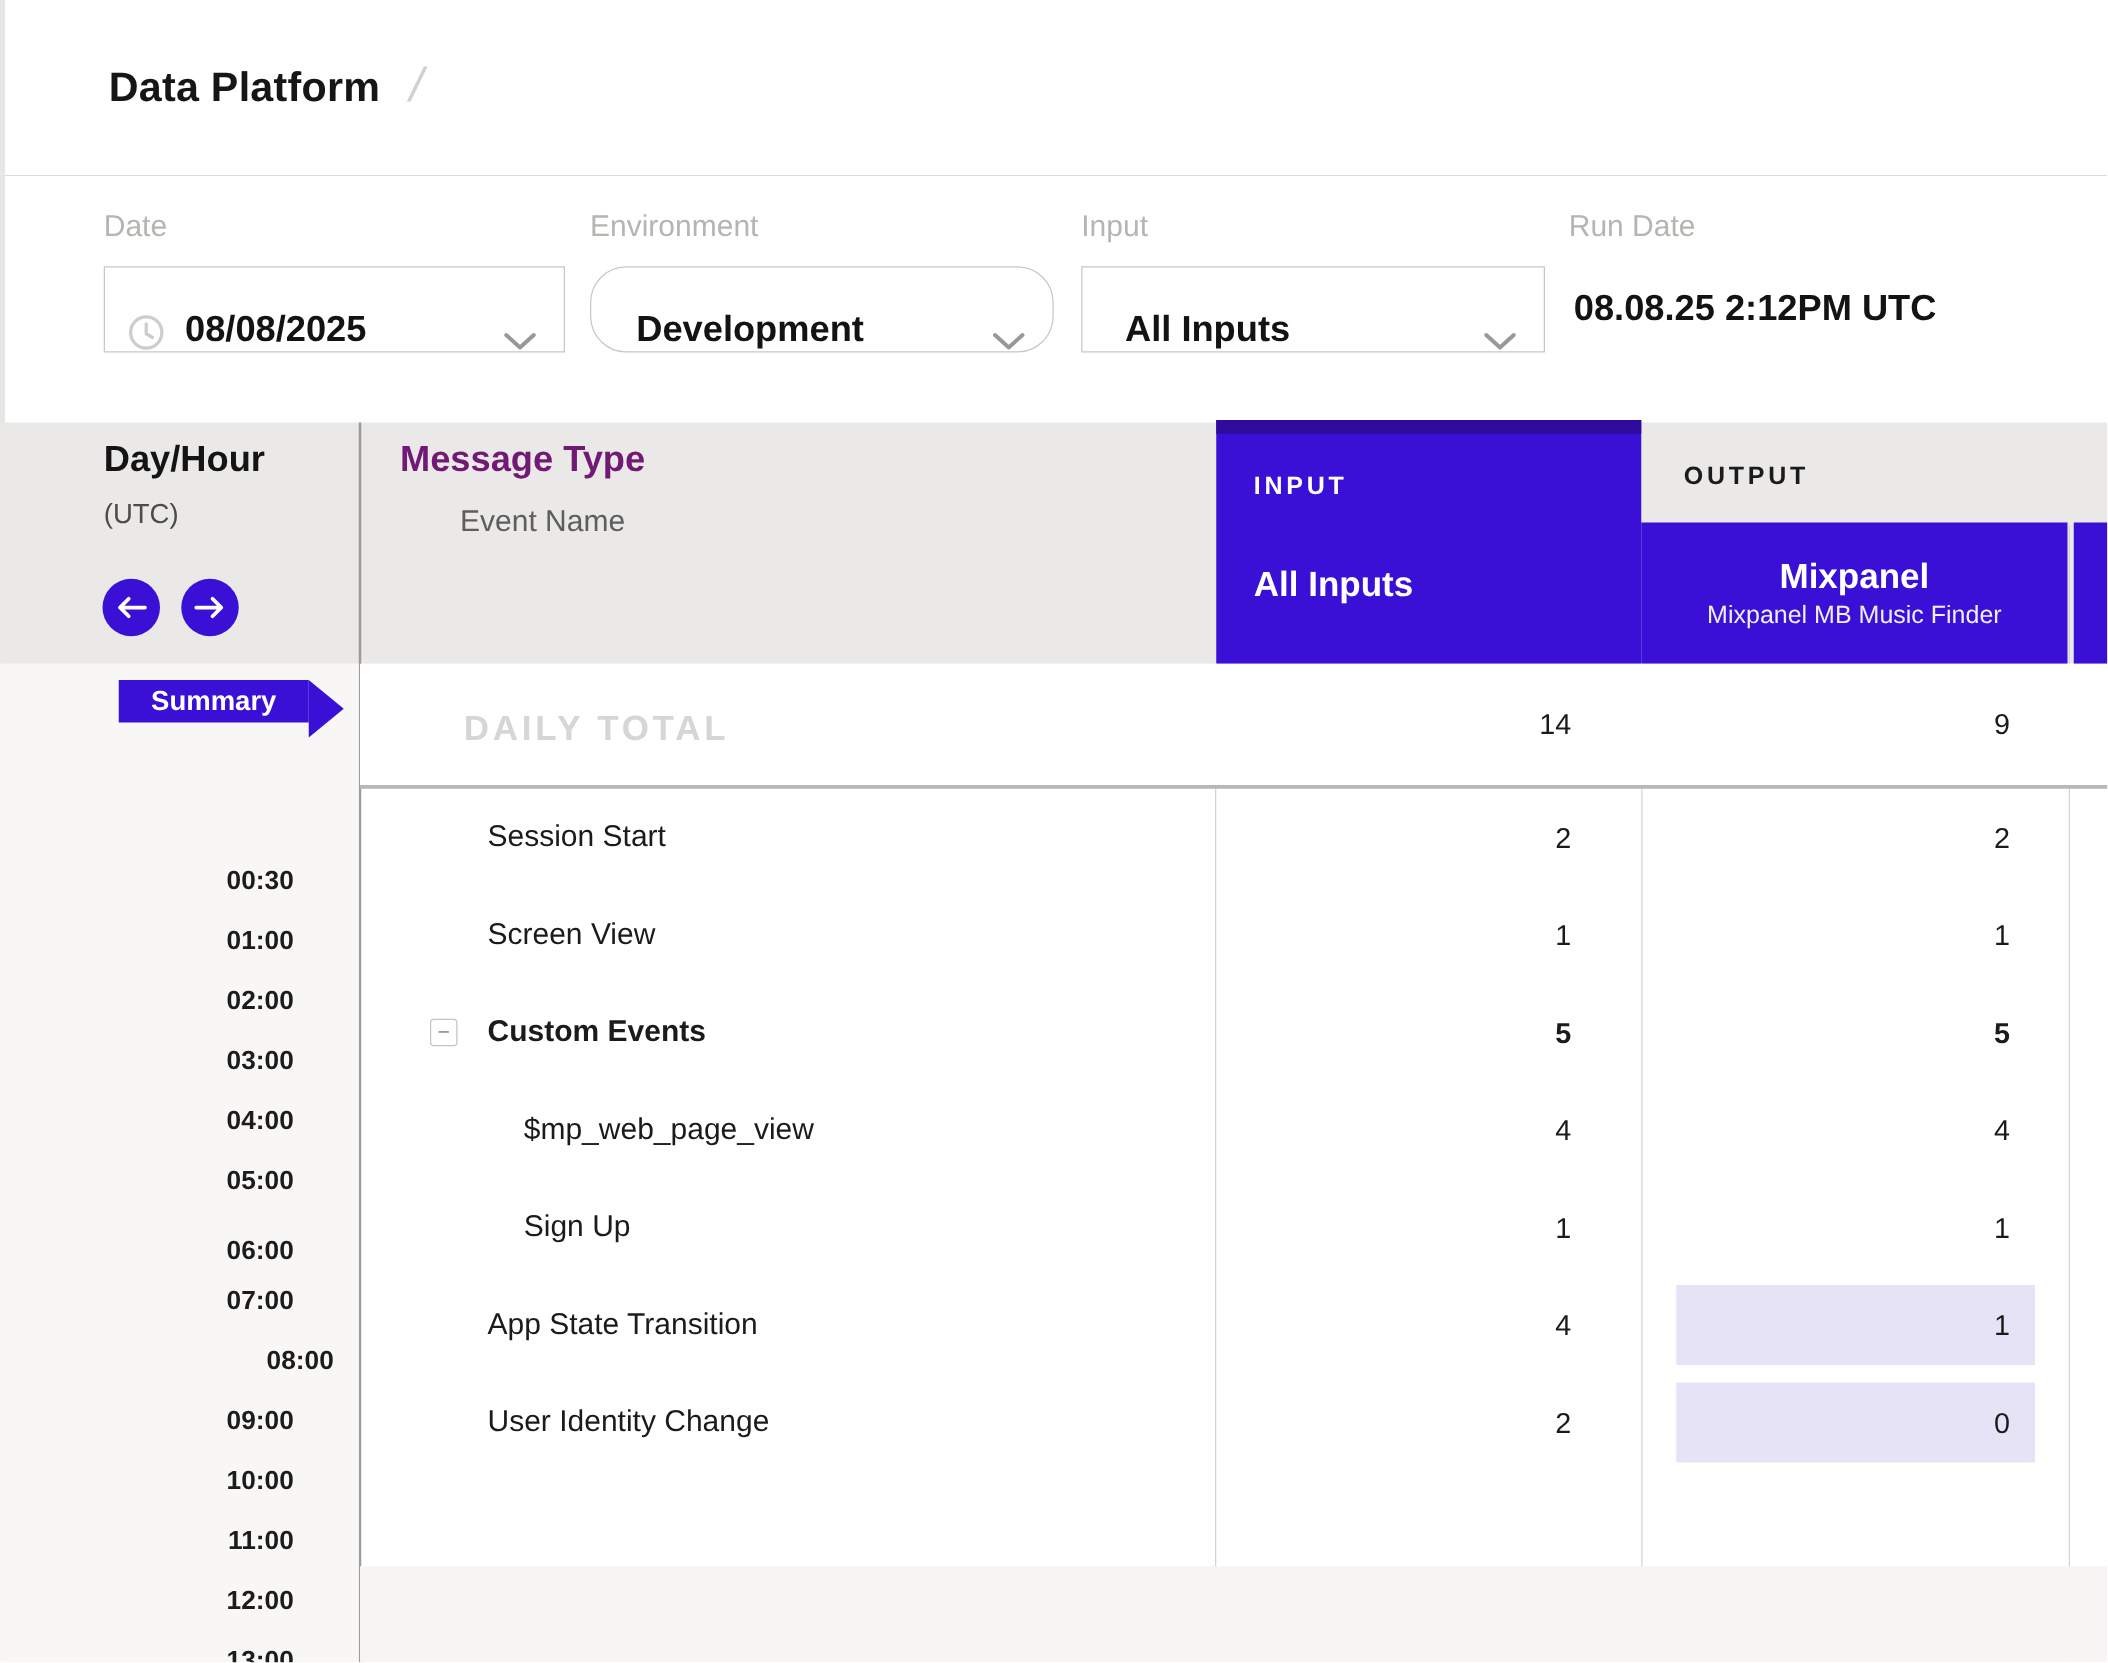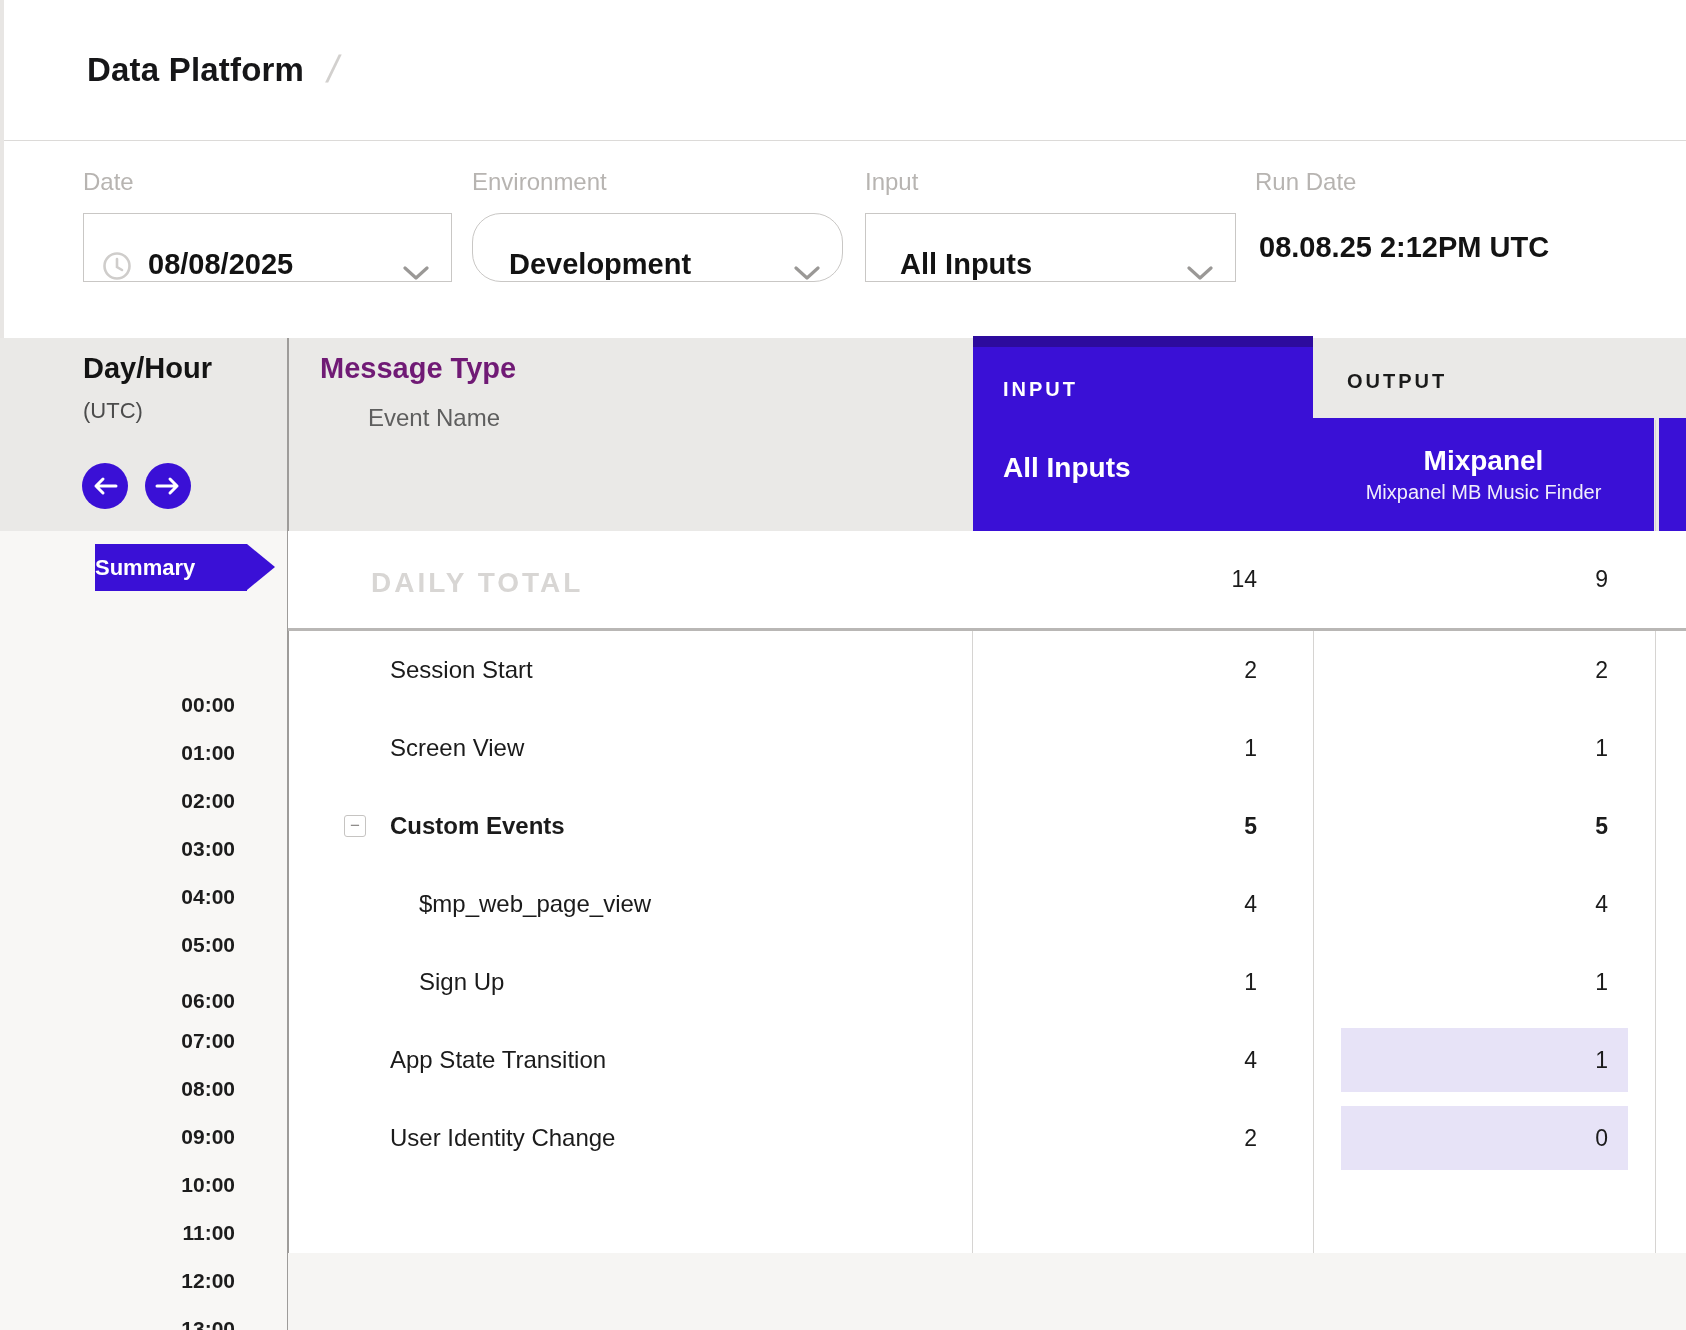--- a/index.html
+++ b/index.html
@@ -63,22 +63,22 @@
   .cell-in{position:absolute;left:685px;width:284px;top:0;height:78px;display:flex;align-items:center;justify-content:flex-end;}
   .cell-out{position:absolute;left:1025px;width:343px;top:0;height:78px;}
   .cell-out .num{position:absolute;right:48px;top:0;height:78px;display:flex;align-items:center;}
   .cellnum{font-size:23px;color:#1b1b1b;}
   .hl-box{position:absolute;left:28px;top:7px;width:287px;height:64px;background:#e7e3f7;display:none;}
   .row.highlight .hl-box{display:block;}
   
   .footer-band{position:absolute;left:288px;top:1253px;right:0;height:77px;background:#f6f5f3;}
   
   .hour-col{position:absolute;left:0;top:531px;width:287px;height:799px;background:#f8f7f5;}
-  .summary-tab{position:absolute;left:95px;top:13px;width:152px;height:47px;background:#3a10d6;cursor:pointer;
-    display:flex;align-items:center;justify-content:flex-start;}
+  .summary-tab{position:absolute;left:95px;top:13px;width:152px;height:34px;background:#3a10d6;cursor:pointer;
+    display:flex;align-items:center;justify-content:center;}
   .summary-tab:after{content:"";position:absolute;left:152px;top:0;width:0;height:0;
     border-top:23.5px solid transparent;border-bottom:23.5px solid transparent;border-left:28px solid #3a10d6;}
   .summary-label{font-size:22px;font-weight:700;color:#ffffff;}
   .hour-item{position:absolute;left:0;width:235px;height:28px;line-height:28px;text-align:right;
     font-size:21px;font-weight:700;color:#1c1c1c;cursor:pointer;}
   svg{display:block;}
 </style>
 </head>
 <body>
 
@@ -277,29 +277,29 @@
     </div>
     </div>
 
   <div class="footer-band"></div>
 
   <div class="hour-col">
     <div class="summary-tab">
       <span class="summary-label">Summary</span>
     </div>
     <div id="hour-list">
-        <div class="hour-item" style="top: 160px;">00:00</div>
+        <div class="hour-item" style="top: 160px;">00:30</div>
         <div class="hour-item" style="top: 208px;">01:00</div>
         <div class="hour-item" style="top: 256px;">02:00</div>
         <div class="hour-item" style="top: 304px;">03:00</div>
         <div class="hour-item" style="top: 352px;">04:00</div>
         <div class="hour-item" style="top: 400px;">05:00</div>
         <div class="hour-item" style="top: 456px;">06:00</div>
         <div class="hour-item" style="top: 496px;">07:00</div>
-        <div class="hour-item" style="top: 544px;">08:00</div>
+        <div class="hour-item" style="top: 544px; margin-left: 32px;">08:00</div>
         <div class="hour-item" style="top: 592px;">09:00</div>
         <div class="hour-item" style="top: 640px;">10:00</div>
         <div class="hour-item" style="top: 688px;">11:00</div>
         <div class="hour-item" style="top: 736px;">12:00</div>
         <div class="hour-item" style="top: 784px;">13:00</div>
       </div>
   </div>
 </div>
 
 </body></html>

